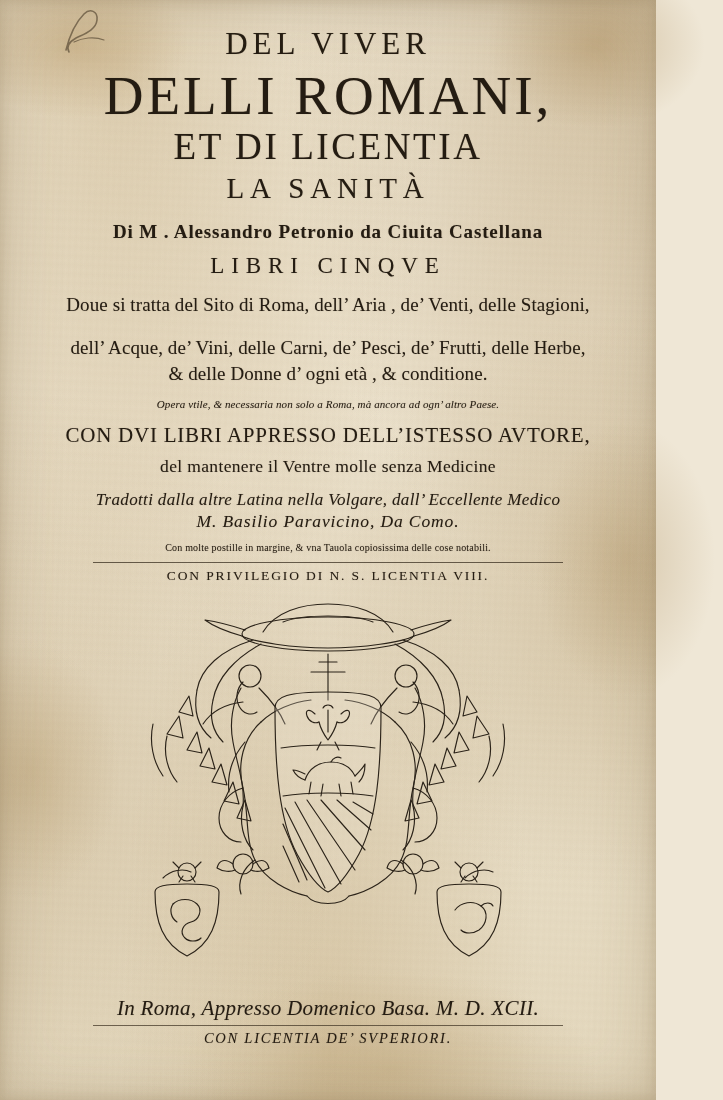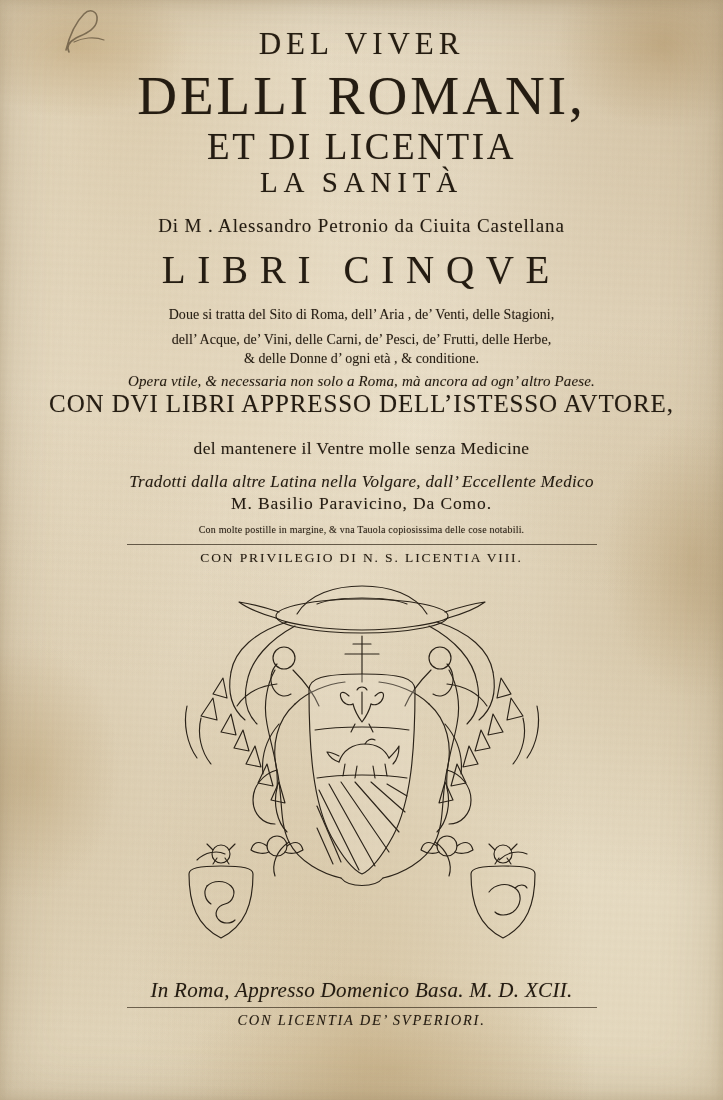--- a/index.html
+++ b/index.html
@@ -8,21 +8,21 @@
   }
   body {
     width: 723px;
     height: 1100px;
     background: #efe7d6;
     font-family: "Liberation Serif", serif;
     overflow: hidden;
   }
   .page {
     position: relative;
-    width: 723px;
+    width: 656px;
     height: 1100px;
     box-sizing: border-box;
     background:
       radial-gradient(ellipse at 18% 6%, rgba(188,160,110,0.38) 0%, rgba(188,160,110,0) 42%),
       radial-gradient(ellipse at 92% 3%, rgba(172,143,96,0.40) 0%, rgba(172,143,96,0) 38%),
       radial-gradient(ellipse at 97% 55%, rgba(176,148,100,0.34) 0%, rgba(176,148,100,0) 34%),
       radial-gradient(ellipse at 4% 72%, rgba(180,152,104,0.30) 0%, rgba(180,152,104,0) 36%),
       radial-gradient(ellipse at 50% 96%, rgba(186,158,110,0.32) 0%, rgba(186,158,110,0) 45%),
       linear-gradient(160deg, #f3ecdc 0%, #ece2cd 38%, #e9dfc9 62%, #e4d8bd 100%);
     color: #241d15;
@@ -67,60 +67,64 @@
   }
   .t3 {
     font-size: 37px;
     letter-spacing: 0.07em;
     line-height: 1.05;
     margin-top: 4px;
   }
   .t4 {
     font-size: 29px;
     letter-spacing: 0.2em;
+    margin-top: 6px;
   }
   .t5 {
     font-size: 19px;
     letter-spacing: 0.045em;
     margin-top: 16px;
+    font-weight: bold;
   }
   .t6 {
-    font-size: 39px;
+    font-size: 23px;
     letter-spacing: 0.30em;
     margin-top: 10px;
   }
   .desc {
-    font-size: 14px;
+    font-size: 19px;
     line-height: 1.38;
     margin-top: 13px;
     letter-spacing: 0.005em;
   }
   .italic-line {
     font-style: italic;
-    font-size: 15px;
-    margin-top: 5px;
+    font-size: 11px;
+    margin-top: 11px;
     letter-spacing: 0.01em;
   }
   .t7 {
-    font-size: 25px;
+    font-size: 21px;
     letter-spacing: 0.035em;
+    margin-top: 13px;
   }
   .t8 {
     font-size: 17.5px;
-    margin-top: 20px;
+    margin-top: 8px;
   }
   .t9 {
     font-style: italic;
     font-size: 17px;
     margin-top: 13px;
   }
   .t10 {
     font-size: 17.5px;
     letter-spacing: 0.05em;
     margin-top: 1px;
+    font-style: italic;
   }
   .t11 {
     font-size: 10px;
     margin-top: 10px;
   }
   .rule {
     width: 470px;
     height: 1px;
     background: #3a2f20;
     margin: 9px auto 0 auto;
@@ -201,21 +205,21 @@
     <span class="ln t1">DEL VIVER</span>
     <span class="ln t2">DELLI ROMANI,</span>
     <span class="ln t3">ET DI LICENTIA</span>
     <span class="ln t4">LA SANITÀ</span>
 
     <span class="ln t5">Di M . Alessandro Petronio da Ciuita Castellana</span>
 
     <span class="ln t6">LIBRI CINQVE</span>
 
     <span class="ln desc">Doue si tratta del Sito di Roma, dell’ Aria , de’ Venti, delle Stagioni,</span>
-    <span class="ln desc" style="margin-top:5px">dell’ Acque, de’ Vini, delle Carni, de’ Pesci, de’ Frutti, delle Herbe,</span>
+    <span class="ln desc" style="margin-top:16px">dell’ Acque, de’ Vini, delle Carni, de’ Pesci, de’ Frutti, delle Herbe,</span>
     <span class="ln desc" style="margin-top:0">&amp; delle Donne d’ ogni età , &amp; conditione.</span>
 
     <span class="ln italic-line">Opera vtile, &amp; necessaria non solo a Roma, mà ancora ad ogn’ altro Paese.</span>
 
     <span class="ln t7">CON DVI LIBRI APPRESSO DELL’ISTESSO AVTORE,</span>
     <span class="ln t8">del mantenere il Ventre molle senza Medicine</span>
 
     <span class="ln t9">Tradotti dalla altre Latina nella Volgare, dall’ Eccellente Medico</span>
     <span class="ln t10">M. Basilio Paravicino, Da Como.</span>
 

